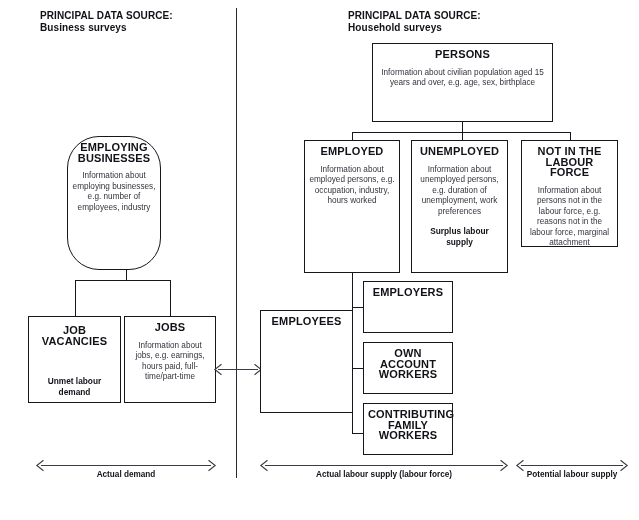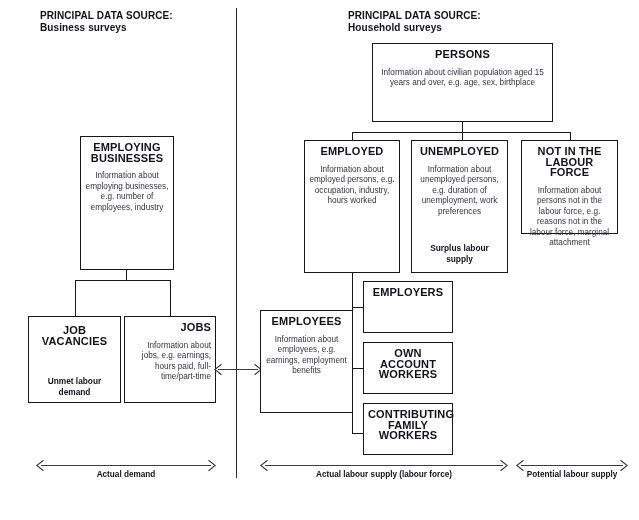--- a/index.html
+++ b/index.html
@@ -63,21 +63,21 @@
     font-size: 8.2px;
     line-height: 10.6px;
     color: #33333d;
   }
   .box .note {
     display: block;
     font-weight: bold;
     font-size: 8.3px;
     line-height: 10.6px;
     color: #111118;
-    margin-top: 26px;
+    margin-top: 9px;
   }
   .box.label-only .title { margin-bottom: 0; }
   .box.center-v {
     display: flex;
     flex-direction: column;
     justify-content: flex-start;
   }
 
   
   .ln {
@@ -146,76 +146,75 @@
     <span class="title">PERSONS</span>
     <span class="desc">Information about civilian population aged 15 years and over, e.g. age, sex, birthplace</span>
   </div>
 
   <div class="ln v" style="left:462px; top:122px; height:11px;"></div>
   <div class="ln h" style="left:352px; top:132px; width:219px;"></div>
   <div class="ln v" style="left:352px; top:132px; height:9px;"></div>
   <div class="ln v" style="left:462px; top:132px; height:9px;"></div>
   <div class="ln v" style="left:570px; top:132px; height:9px;"></div>
 
-  <div class="box" style="left:80px; top:136px; width:94px; height:134px;">
+  <div class="box" style="left:67px; top:136px; width:94px; height:134px;border-radius:32px;">
     <span class="title">EMPLOYING BUSINESSES</span>
     <span class="desc">Information about employing businesses, e.g. number of employees, industry</span>
   </div>
 
   <div class="ln v" style="left:126px; top:270px; height:11px;"></div>
   <div class="ln h" style="left:75px; top:280px; width:96px;"></div>
   <div class="ln v" style="left:75px; top:280px; height:36px;"></div>
   <div class="ln v" style="left:170px; top:280px; height:36px;"></div>
 
   <div class="box" style="left:304px; top:140px; width:96px; height:133px;">
     <span class="title">EMPLOYED</span>
     <span class="desc">Information about employed persons, e.g. occupation, industry, hours worked</span>
   </div>
 
   <div class="box" style="left:411px; top:140px; width:97px; height:133px;">
     <span class="title">UNEMPLOYED</span>
     <span class="desc">Information about unemployed persons, e.g. duration of unemployment, work preferences</span>
     <span class="note">Surplus labour supply</span>
   </div>
 
-  <div class="box" style="left:521px; top:140px; width:97px; height:94px;">
+  <div class="box" style="left:521px; top:140px; width:97px; height:107px;">
     <span class="title">NOT IN THE LABOUR FORCE</span>
     <span class="desc">Information about persons not in the labour force, e.g. reasons not in the labour force, marginal attachment</span>
   </div>
 
   <div class="ln v" style="left:352px; top:273px; height:160px;"></div>
   <div class="ln h" style="left:352px; top:307px; width:12px;"></div>
   <div class="ln h" style="left:352px; top:368px; width:12px;"></div>
   <div class="ln h" style="left:352px; top:433px; width:12px;"></div>
 
   <div class="ln h" style="left:288px; top:341px; width:65px;"></div>
 
   <div class="box center-v label-only" style="left:28px; top:316px; width:93px; height:87px; padding:8px 4px;">
     <span class="title" style="margin-bottom:0;">JOB VACANCIES</span>
     <span class="note" style="margin-top:30px;">Unmet labour demand</span>
   </div>
 
-  <div class="box" style="left:124px; top:316px; width:92px; height:87px;text-align:right;">
+  <div class="box" style="left:124px; top:316px; width:92px; height:87px;">
     <span class="title">JOBS</span>
     <span class="desc">Information about jobs, e.g. earnings, hours paid, full-time/part-time</span>
   </div>
 
   <div class="darrow" style="left:214px; top:363px; width:48px;">
     <div class="shaft" style="left:4px; width:40px;"></div>
     <svg class="arrowhead" style="left:0px;" viewBox="0 0 8 13">
       <polyline points="7.5,1.2 0.8,6.5 7.5,11.8" fill="none" stroke="#3b3b45" stroke-width="1.1"></polyline>
     </svg>
     <svg class="arrowhead" style="left:40px;" viewBox="0 0 8 13">
       <polyline points="0.5,1.2 7.2,6.5 0.5,11.8" fill="none" stroke="#3b3b45" stroke-width="1.1"></polyline>
     </svg>
   </div>
 
   <div class="box" style="left:260px; top:310px; width:93px; height:103px;">
     <span class="title">EMPLOYEES</span>
-    <span class="desc">Information about employees, e.g. earnings, employment benefits</span>
   </div>
 
   <div class="box center-v label-only" style="left:363px; top:281px; width:90px; height:52px;">
     <span class="title">EMPLOYERS</span>
   </div>
 
   <div class="box center-v label-only" style="left:363px; top:342px; width:90px; height:52px;">
     <span class="title">OWN ACCOUNT WORKERS</span>
   </div>
 

